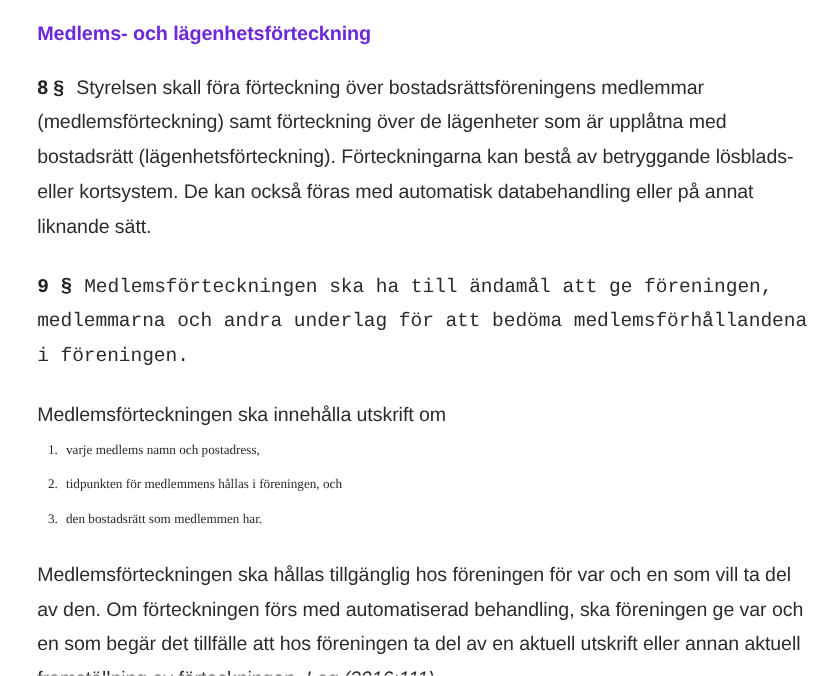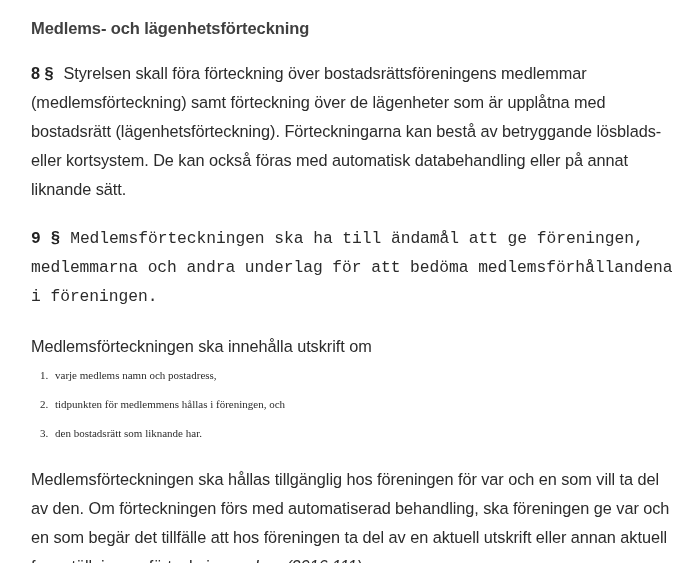--- a/index.html
+++ b/index.html
@@ -16,21 +16,21 @@
     }
     .doc {
       position: relative;
       padding: 14px 20px 0 31px;
     }
     .heading {
       font-size: 16.5px;
       font-weight: bold;
       margin: 0;
       line-height: 29px;
-      color: #404040;
+      color: #6d28d9;
       letter-spacing: -0.1px;
     }
     .para {
       font-size: 16.3px;
       line-height: 29px;
       margin: 0;
       letter-spacing: -0.05px;
     }
     .sec-8 { margin-top: 16px; }
     .sec-9 { margin-top: 20px; font-family: Liberation Mono, monospace; }
@@ -61,17 +61,17 @@
 
   <p class="para sec-8"><span class="sec-num">8 §</span><span>Styrelsen skall föra förteckning över bostadsrättsföreningens medlemmar (medlemsförteckning) samt förteckning över de lägenheter som är upplåtna med bostadsrätt (lägenhetsförteckning). Förteckningarna kan bestå av betryggande lösblads- eller kortsystem. De kan också föras med automatisk databehandling eller på annat liknande sätt.</span></p>
 
   <p class="para sec-9"><span class="sec-num">9 §</span><span>Medlemsförteckningen ska ha till ändamål att ge föreningen, medlemmarna och andra underlag för att bedöma medlemsförhållandena i föreningen.</span></p>
 
   <p class="para intro">Medlemsförteckningen ska innehålla utskrift om</p>
 
   <ol class="list">
     <li><span class="num">1.</span> <span>varje medlems namn och postadress,</span></li>
     <li><span class="num">2.</span> <span>tidpunkten för medlemmens hållas i föreningen, och</span></li>
-    <li><span class="num">3.</span> <span>den bostadsrätt som liknande har.</span></li>
+    <li><span class="num">3.</span> <span>den bostadsrätt som medlemmen har.</span></li>
   </ol>
 
   <p class="para closing"><span>Medlemsförteckningen ska hållas tillgänglig hos föreningen för var och en som vill ta del av den. Om förteckningen förs med automatiserad behandling, ska föreningen ge var och en som begär det tillfälle att hos föreningen ta del av en aktuell utskrift eller annan aktuell framställning av förteckningen.</span> <span class="ref">Lag (2016:111).</span></p>
 </div>
 
 </body></html>

